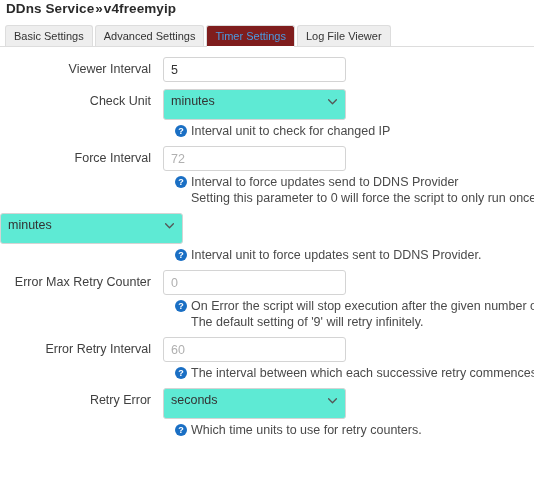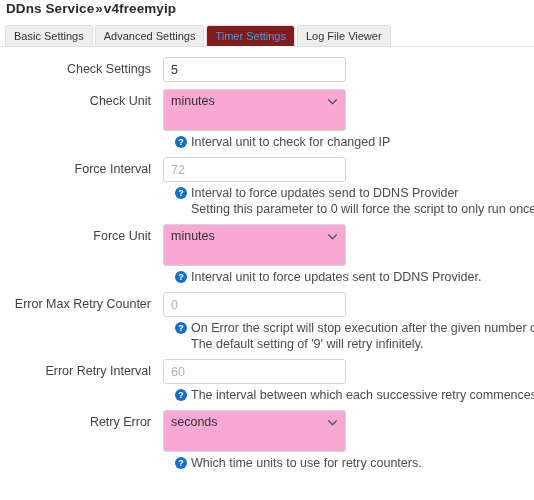--- a/index.html
+++ b/index.html
@@ -129,23 +129,23 @@
     outline: none;
   }
   .text-input::placeholder {
     color: #b0b0b0;
     opacity: 1;
   }
 
   .select-box {
     position: relative;
     width: 183px;
-    height: 42px;
-    box-sizing: border-box;
-    background: #f9a8d4;
+    height: 31px;
+    box-sizing: border-box;
+    background: #5eead4;
     border: 1px solid #d4d4d4;
     border-radius: 3px;
     cursor: pointer;
   }
   .select-box .sel-value {
     display: block;
     line-height: 23px;
     padding-left: 7px;
     padding-right: 24px;
     font-size: 12.5px;
@@ -194,21 +194,21 @@
 
   <div class="page-title">
     <span>DDns Service</span><span class="sep">»</span><span>v4freemyip</span>
   </div>
 
   <div class="tabbar" id="tabbar"><div class="tab"><span>Basic Settings</span></div><div class="tab"><span>Advanced Settings</span></div><div class="tab active"><span>Timer Settings</span></div><div class="tab"><span>Log File Viewer</span></div></div>
 
   <div class="form" id="form-root">
       <div class="form-row">
         <div class="row-line">
-          <div class="field-label">Check Settings</div>
+          <div class="field-label">Viewer Interval</div>
           <div class="field-wrap"><input type="text" class="text-input" value="5" style=""></div>
         </div>
       </div>
       <div class="form-row">
         <div class="row-line">
           <div class="field-label">Check Unit</div>
           <div class="field-wrap">
             <div class="select-box">
               <span class="sel-value">minutes</span>
               <span class="chevron">
@@ -238,21 +238,20 @@
               <svg width="12" height="12" viewBox="0 0 12 12">
                 <circle cx="6" cy="6" r="6" fill="#1a6fc4"></circle>
                 <text x="6" y="9.2" font-family="Liberation Sans, sans-serif" font-size="9" font-weight="bold" fill="#ffffff" text-anchor="middle">?</text>
               </svg>
             </span><span>Interval to force updates send to DDNS Provider</span></div>
           <div class="help-line"><span>Setting this parameter to 0 will force the script to only run once</span></div>
         </div>
       </div>
       <div class="form-row">
         <div class="row-line">
-          <div class="field-label">Force Unit</div>
           <div class="field-wrap">
             <div class="select-box">
               <span class="sel-value">minutes</span>
               <span class="chevron">
                 <svg width="9" height="6" viewBox="0 0 9 6">
                   <path d="M0.6 0.8 L4.5 4.8 L8.4 0.8" fill="none" stroke="#555555" stroke-width="1.3" stroke-linecap="round" stroke-linejoin="round"></path>
                 </svg>
               </span>
             </div>
           </div>

